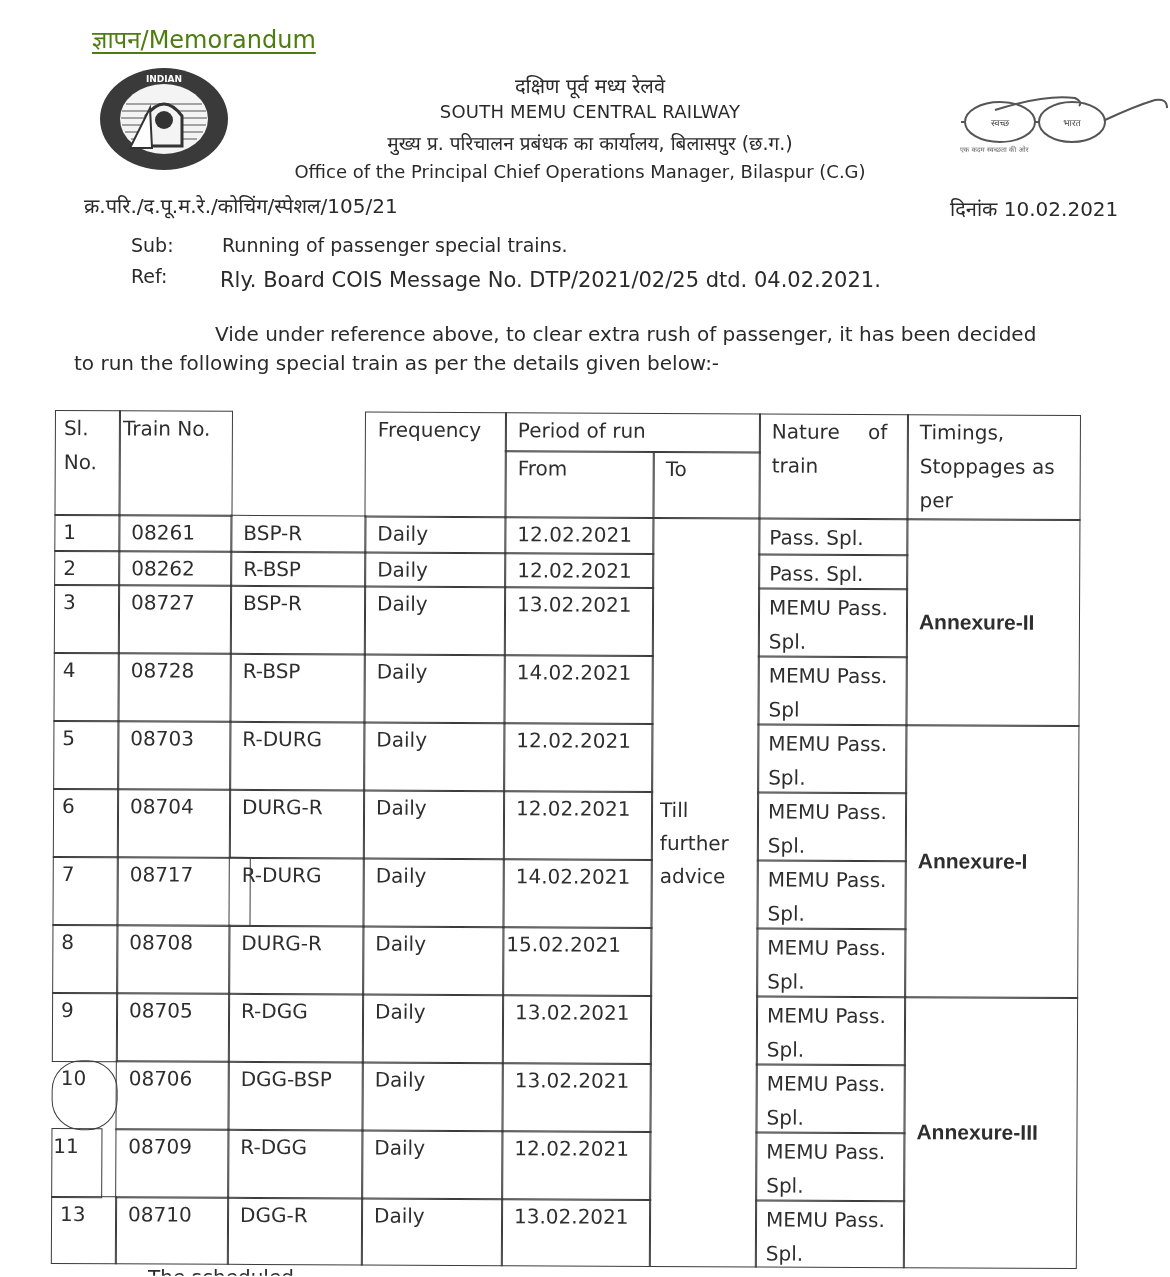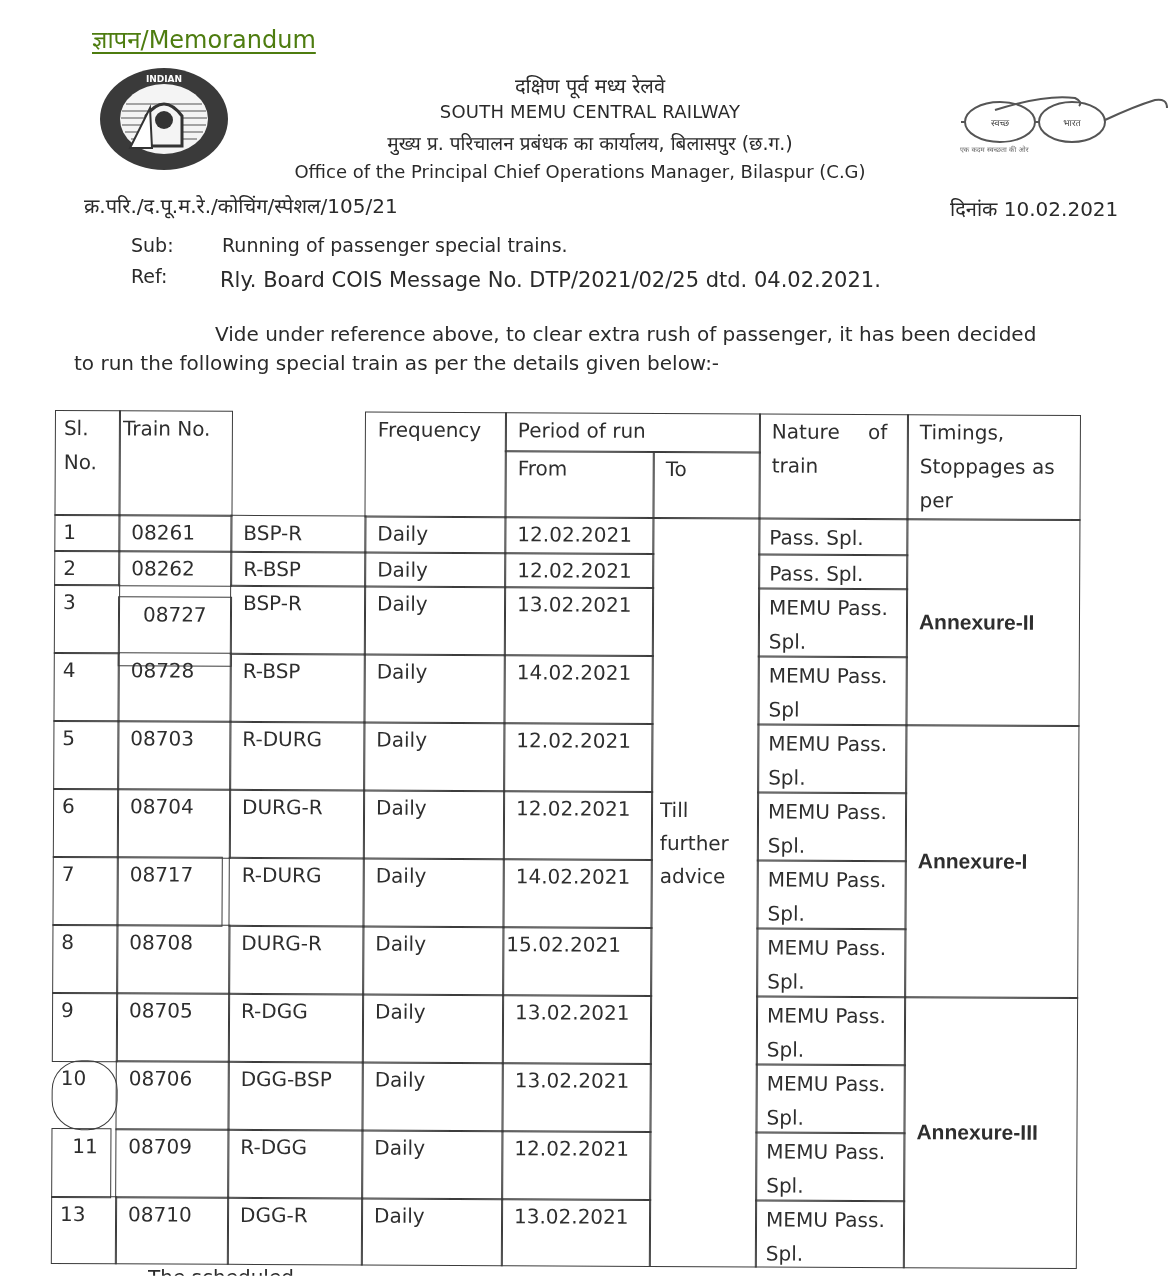--- a/index.html
+++ b/index.html
@@ -111,21 +111,21 @@
       <div>
         <div class="cell" style="left: 0px; top: 140px; width: 66px; height: 36px; padding-left: 8px;">2</div>
         <div class="cell" style="left: 64px; top: 140px; width: 114px; height: 36px; padding-left: 12px;">08262</div>
         <div class="cell" style="left: 176px; top: 140px; width: 136px; height: 36px; padding-left: 12px;">R-BSP</div>
         <div class="cell" style="left: 310px; top: 140px; width: 142px; height: 36px; padding-left: 12px;">Daily</div>
         <div class="cell" style="left: 450px; top: 140px; width: 150px; height: 36px; padding-left: 12px;">12.02.2021</div>
         <div class="cell multi" style="left: 704px; top: 140px; width: 150px; height: 36px; padding-left: 10px; padding-top: 2px;">Pass. Spl.</div>
       </div>
       <div>
         <div class="cell" style="left: 0px; top: 174px; width: 66px; height: 70px; padding-left: 8px;">3</div>
-        <div class="cell" style="left: 64px; top: 186px; width: 114px; height: 70px; padding-left: 24px;">08727</div>
+        <div class="cell" style="left: 64px; top: 174px; width: 114px; height: 70px; padding-left: 12px;">08727</div>
         <div class="cell" style="left: 176px; top: 174px; width: 136px; height: 70px; padding-left: 12px;">BSP-R</div>
         <div class="cell" style="left: 310px; top: 174px; width: 142px; height: 70px; padding-left: 12px;">Daily</div>
         <div class="cell" style="left: 450px; top: 174px; width: 150px; height: 70px; padding-left: 12px;">13.02.2021</div>
         <div class="cell multi" style="left: 704px; top: 174px; width: 150px; height: 70px; padding-left: 10px; padding-top: 2px;">MEMU Pass. Spl.</div>
       </div>
       <div>
         <div class="cell" style="left: 0px; top: 242px; width: 66px; height: 70px; padding-left: 8px;">4</div>
         <div class="cell" style="left: 64px; top: 242px; width: 114px; height: 70px; padding-left: 12px;">08728</div>
         <div class="cell" style="left: 176px; top: 242px; width: 136px; height: 70px; padding-left: 12px;">R-BSP</div>
         <div class="cell" style="left: 310px; top: 242px; width: 142px; height: 70px; padding-left: 12px;">Daily</div>
@@ -143,21 +143,21 @@
       <div>
         <div class="cell" style="left: 0px; top: 378px; width: 66px; height: 70px; padding-left: 8px;">6</div>
         <div class="cell" style="left: 64px; top: 378px; width: 114px; height: 70px; padding-left: 12px;">08704</div>
         <div class="cell" style="left: 176px; top: 378px; width: 136px; height: 70px; padding-left: 12px;">DURG-R</div>
         <div class="cell" style="left: 310px; top: 378px; width: 142px; height: 70px; padding-left: 12px;">Daily</div>
         <div class="cell" style="left: 450px; top: 378px; width: 150px; height: 70px; padding-left: 12px;">12.02.2021</div>
         <div class="cell multi" style="left: 704px; top: 378px; width: 150px; height: 70px; padding-left: 10px; padding-top: 2px;">MEMU Pass. Spl.</div>
       </div>
       <div>
         <div class="cell" style="left: 0px; top: 446px; width: 66px; height: 70px; padding-left: 8px;">7</div>
-        <div class="cell" style="left: 64px; top: 446px; width: 106px; height: 70px; padding-left: 12px;">08717</div>
+        <div class="cell" style="left: 64px; top: 446px; width: 134px; height: 70px; padding-left: 12px;">08717</div>
         <div class="cell" style="left: 176px; top: 446px; width: 136px; height: 70px; padding-left: 12px;">R-DURG</div>
         <div class="cell" style="left: 310px; top: 446px; width: 142px; height: 70px; padding-left: 12px;">Daily</div>
         <div class="cell" style="left: 450px; top: 446px; width: 150px; height: 70px; padding-left: 12px;">14.02.2021</div>
         <div class="cell multi" style="left: 704px; top: 446px; width: 150px; height: 70px; padding-left: 10px; padding-top: 2px;">MEMU Pass. Spl.</div>
       </div>
       <div>
         <div class="cell" style="left: 0px; top: 514px; width: 66px; height: 70px; padding-left: 8px;">8</div>
         <div class="cell" style="left: 64px; top: 514px; width: 114px; height: 70px; padding-left: 12px;">08708</div>
         <div class="cell" style="left: 176px; top: 514px; width: 136px; height: 70px; padding-left: 12px;">DURG-R</div>
         <div class="cell" style="left: 310px; top: 514px; width: 142px; height: 70px; padding-left: 12px;">Daily</div>
@@ -174,21 +174,21 @@
       </div>
       <div>
         <div class="cell" style="left: 0px; top: 650px; width: 66px; height: 70px; padding-left: 8px; border-radius: 30px;">10</div>
         <div class="cell" style="left: 64px; top: 650px; width: 114px; height: 70px; padding-left: 12px;">08706</div>
         <div class="cell" style="left: 176px; top: 650px; width: 136px; height: 70px; padding-left: 12px;">DGG-BSP</div>
         <div class="cell" style="left: 310px; top: 650px; width: 142px; height: 70px; padding-left: 12px;">Daily</div>
         <div class="cell" style="left: 450px; top: 650px; width: 150px; height: 70px; padding-left: 12px;">13.02.2021</div>
         <div class="cell multi" style="left: 704px; top: 650px; width: 150px; height: 70px; padding-left: 10px; padding-top: 2px;">MEMU Pass. Spl.</div>
       </div>
       <div>
-        <div class="cell" style="left: 0px; top: 718px; width: 60px; height: 70px; padding-left: 20px;">11</div>
+        <div class="cell" style="left: 0px; top: 718px; width: 51px; height: 70px; padding-left: 1px;">11</div>
         <div class="cell" style="left: 64px; top: 718px; width: 114px; height: 70px; padding-left: 12px;">08709</div>
         <div class="cell" style="left: 176px; top: 718px; width: 136px; height: 70px; padding-left: 12px;">R-DGG</div>
         <div class="cell" style="left: 310px; top: 718px; width: 142px; height: 70px; padding-left: 12px;">Daily</div>
         <div class="cell" style="left: 450px; top: 718px; width: 150px; height: 70px; padding-left: 12px;">12.02.2021</div>
         <div class="cell multi" style="left: 704px; top: 718px; width: 150px; height: 70px; padding-left: 10px; padding-top: 2px;">MEMU Pass. Spl.</div>
       </div>
       <div>
         <div class="cell" style="left: 0px; top: 786px; width: 66px; height: 68px; padding-left: 8px;">13</div>
         <div class="cell" style="left: 64px; top: 786px; width: 114px; height: 68px; padding-left: 12px;">08710</div>
         <div class="cell" style="left: 176px; top: 786px; width: 136px; height: 68px; padding-left: 12px;">DGG-R</div>

